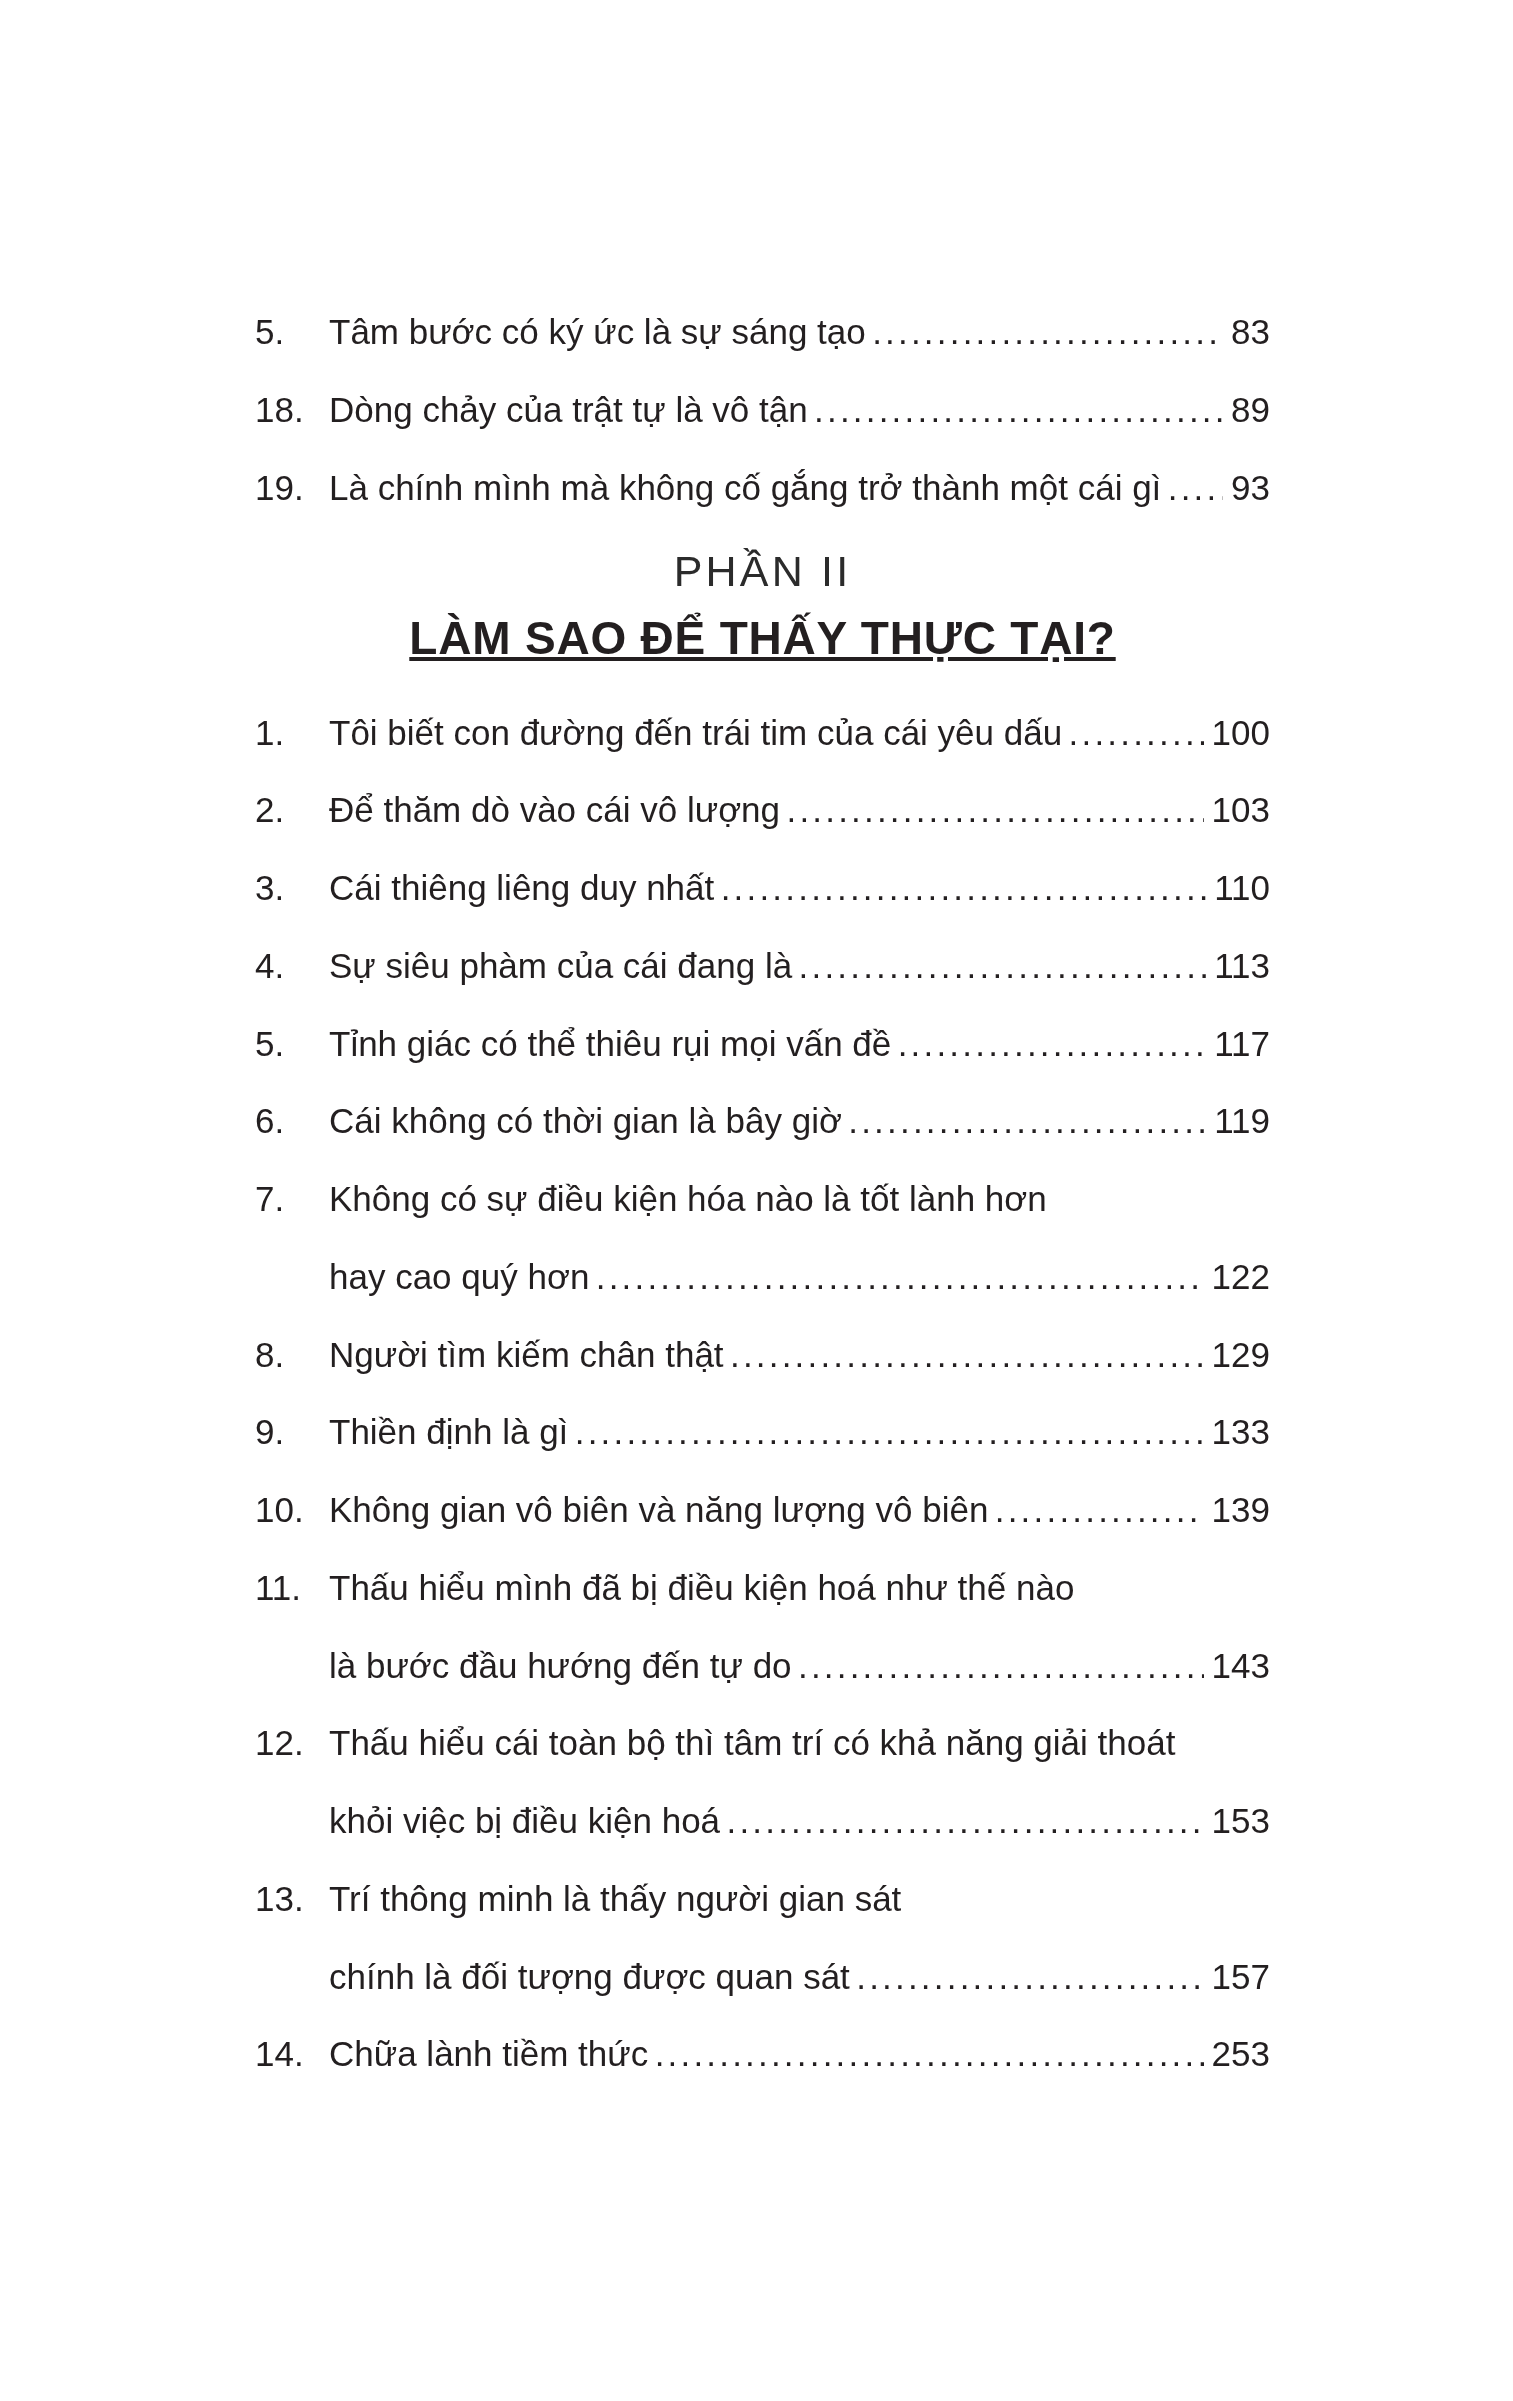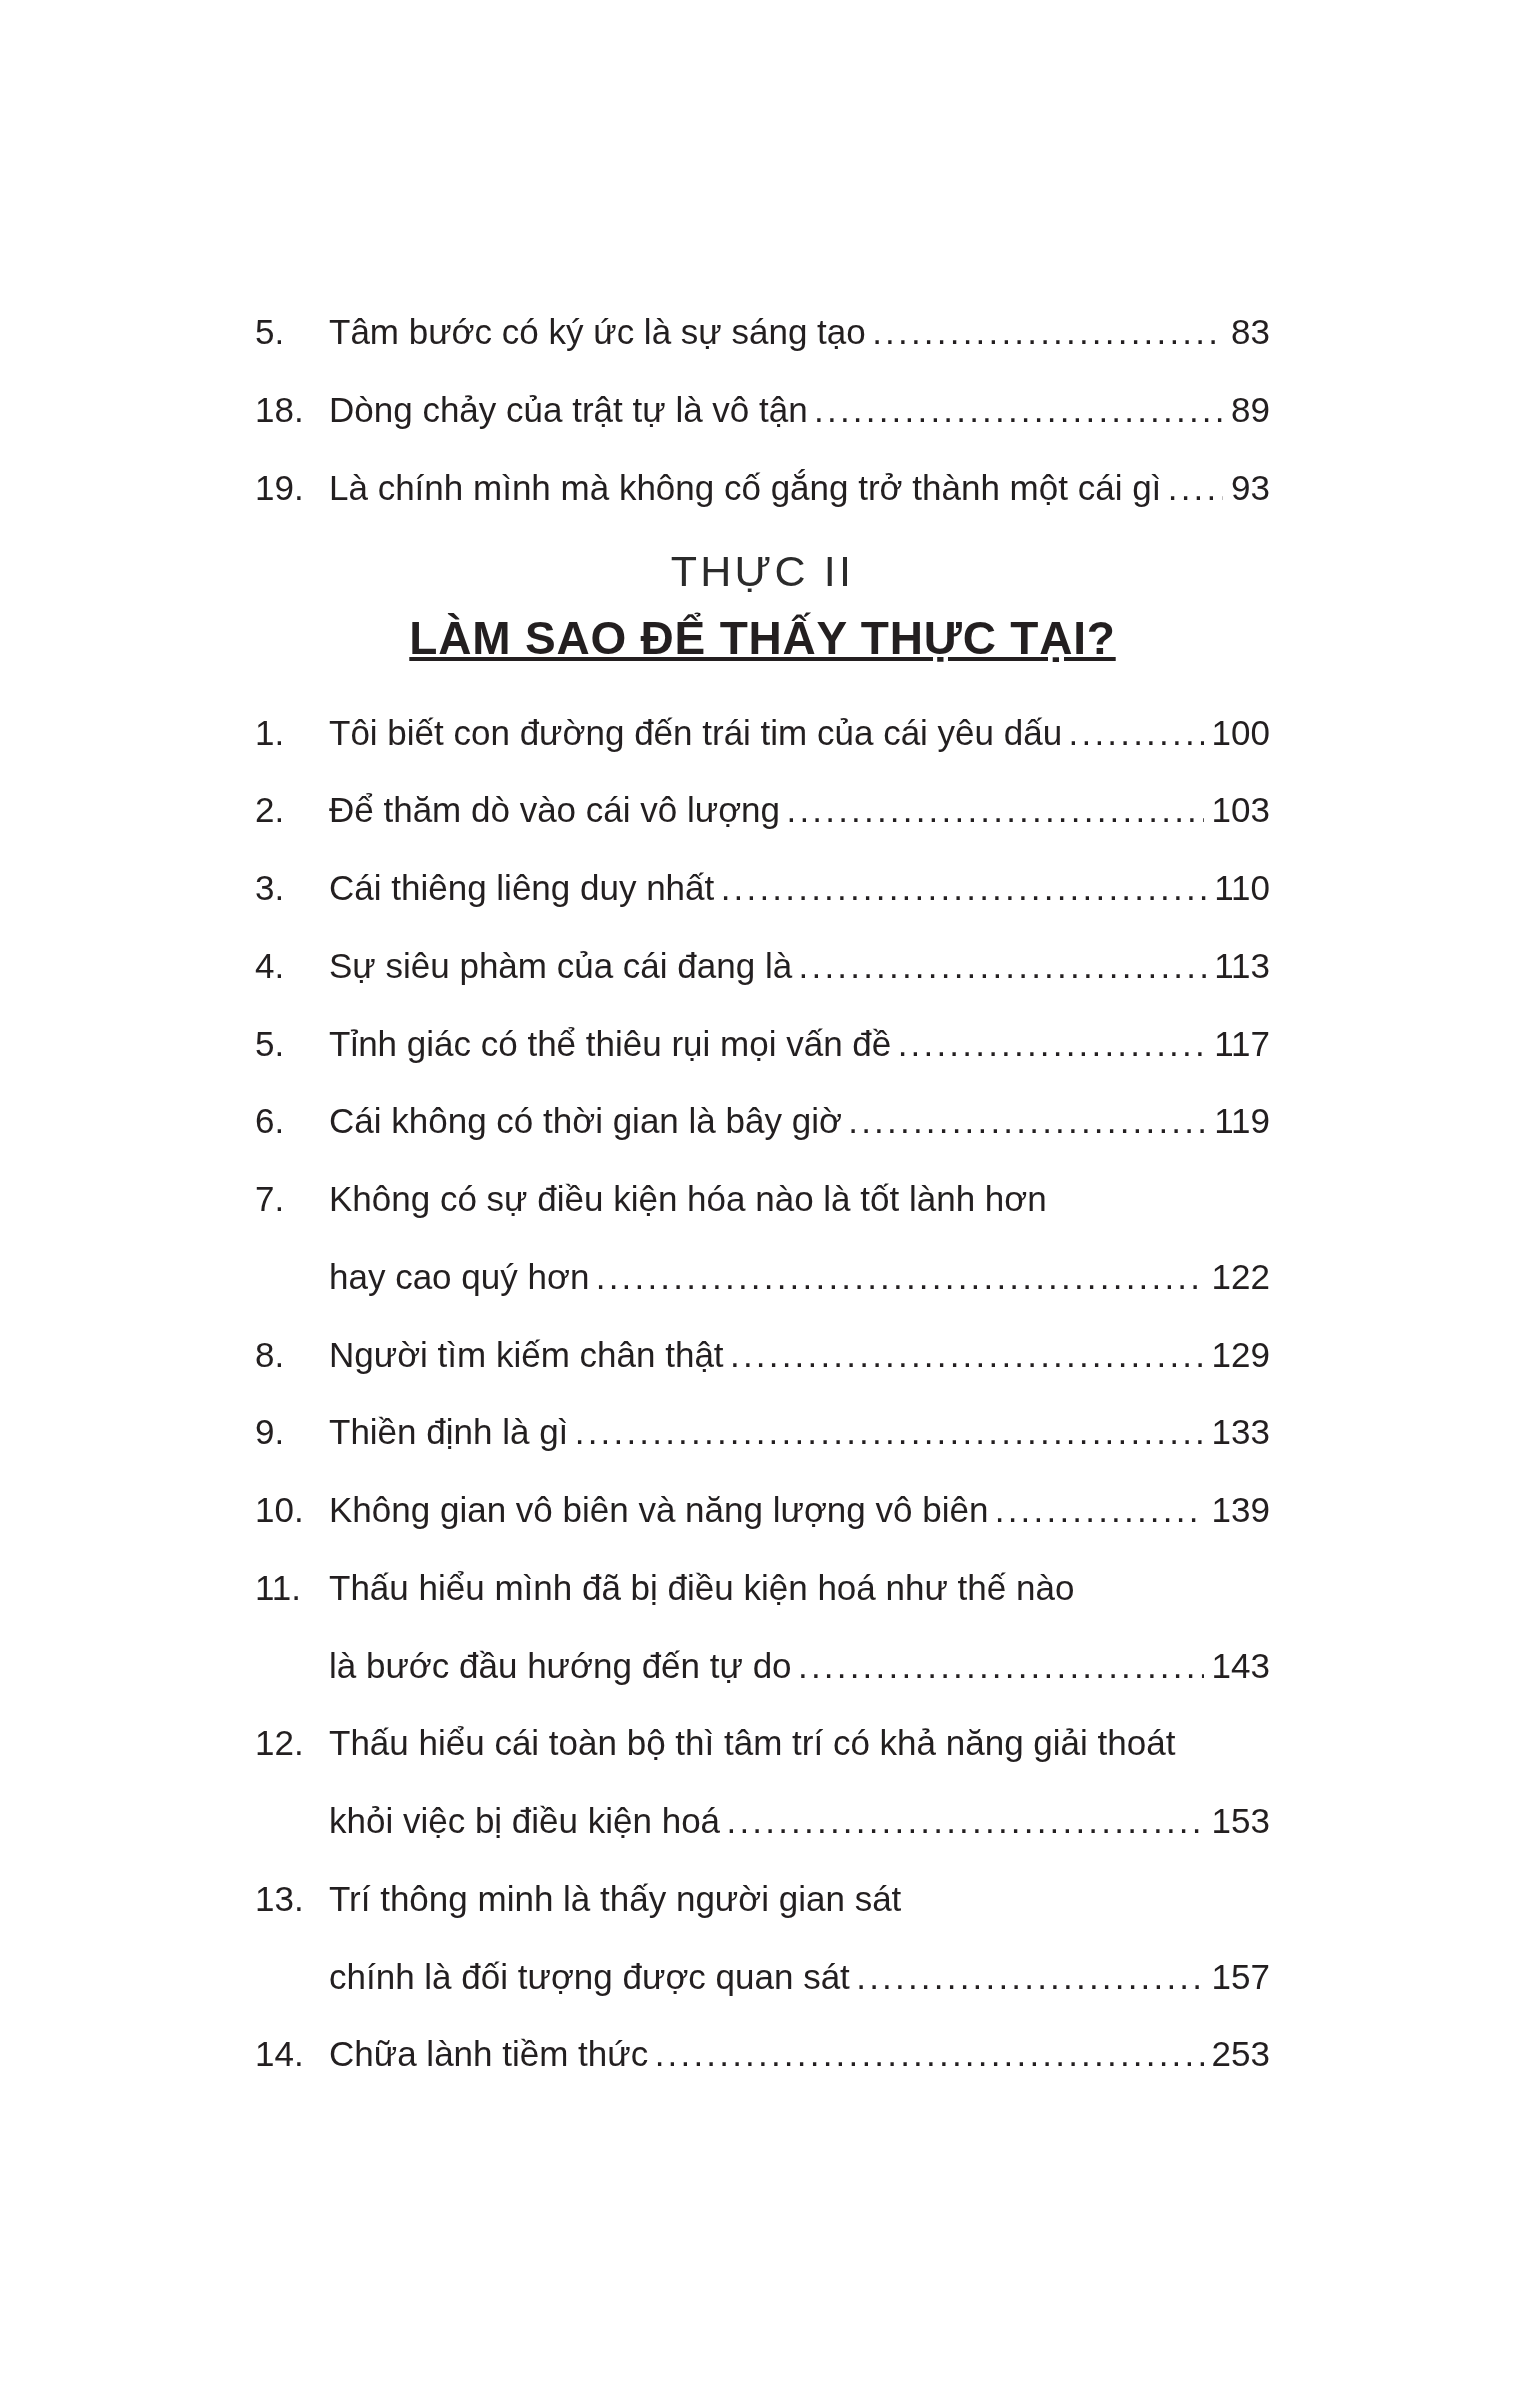--- a/index.html
+++ b/index.html
@@ -92,21 +92,21 @@
         </div>
         <div class="entry">
           <span class="num">19.</span>
           <span class="title">Là chính mình mà không cố gắng trở thành một cái gì</span>
           <span class="dots"></span>
           <span class="pg">93</span>
         </div>
       </div>
 
     <div class="section-head">
-      <div class="part">THỰC II</div>
+      <div class="part">PHẦN II</div>
       <div class="stitle">LÀM SAO ĐỂ THẤY THỰC TẠI?</div>
     </div>
 
     <div id="list-main">
         <div class="entry">
           <span class="num">1.</span>
           <span class="title">Tôi biết con đường đến trái tim của cái yêu dấu</span>
           <span class="dots"></span>
           <span class="pg">100</span>
         </div>

